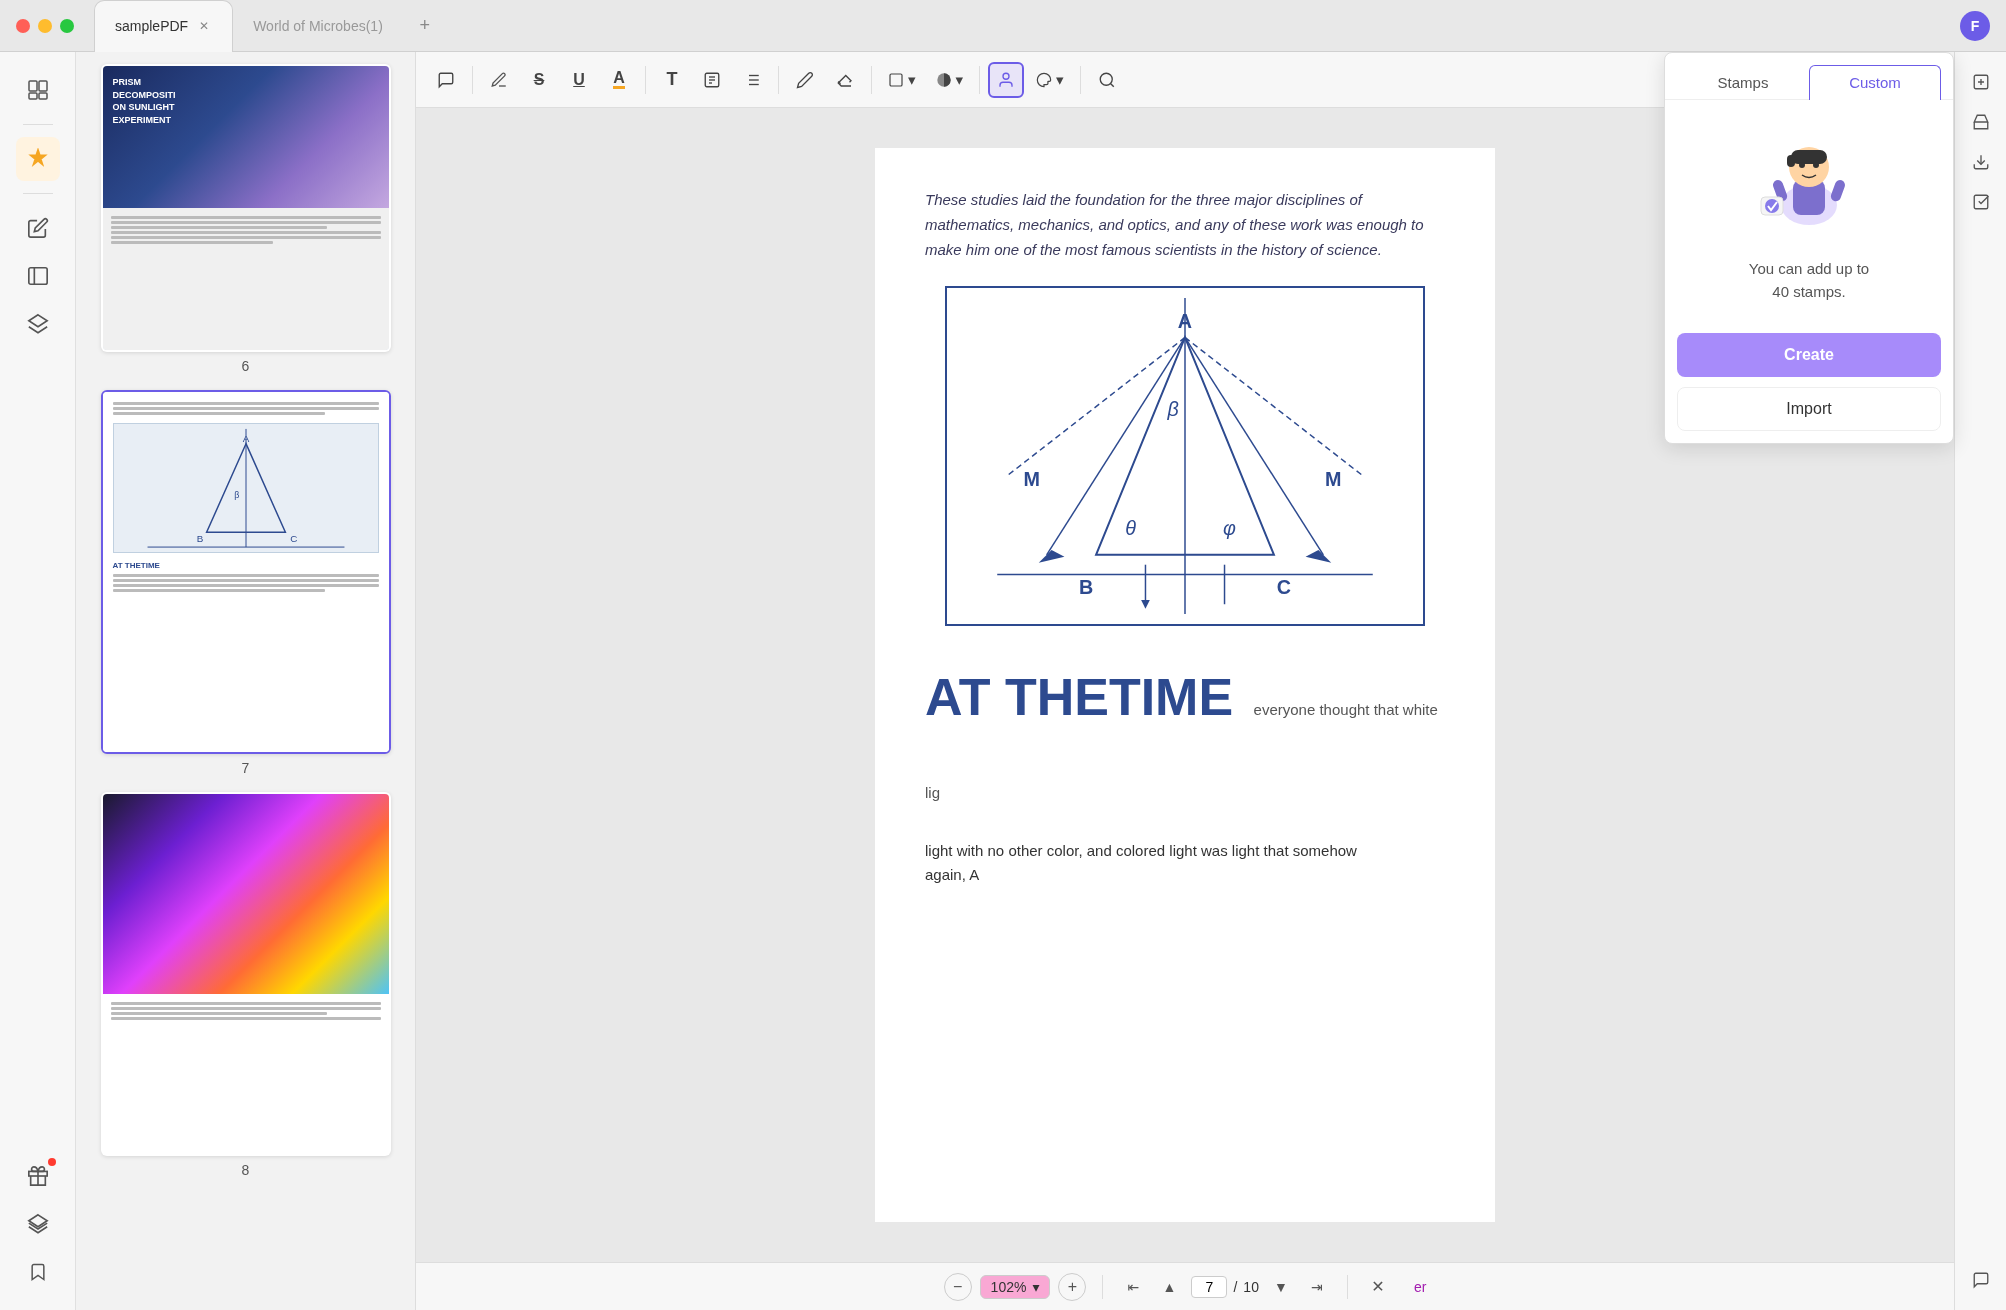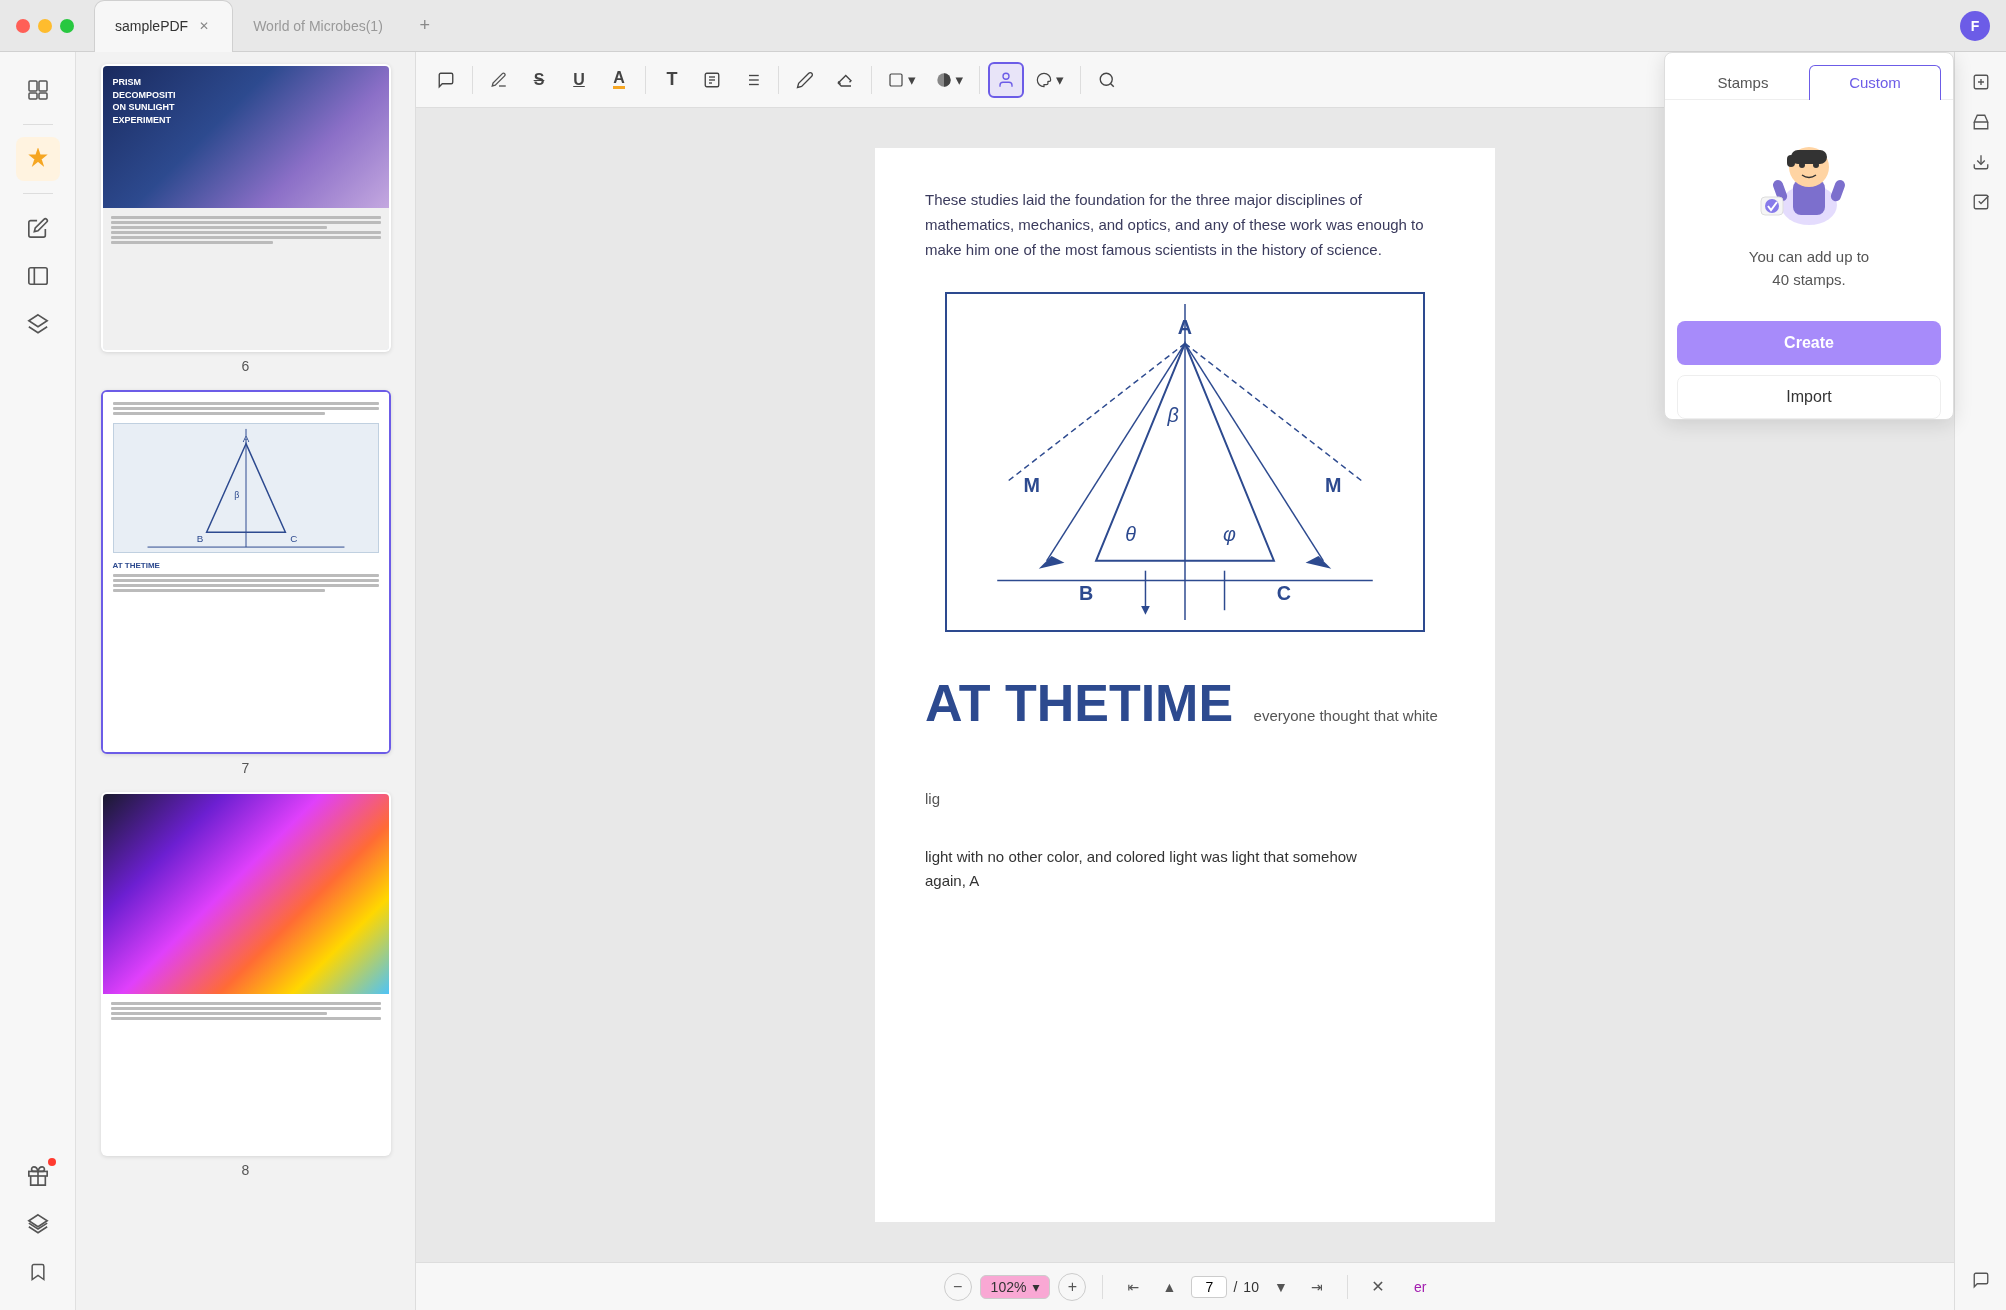--- a/index.html
+++ b/index.html
@@ -310,21 +310,22 @@
       padding: 40px 50px;
       font-size: 15px;
       line-height: 1.6;
       color: #333;
       overflow: hidden;
     }
     .page-text {
       color: #3a3a5c;
       font-size: 15px;
       line-height: 1.65;
-      margin-bottom: 30px;
+      margin-bottom: 24px;
+      font-style: italic;
     }
     .diagram-container {
       width: 100%;
       display: flex;
       justify-content: center;
       margin-bottom: 30px;
     }
     .diagram-box {
       width: 480px;
       height: 340px;
@@ -485,42 +486,42 @@
       border-color: #6c5ce7;
       background: white;
       font-weight: 500;
       margin-bottom: -1px;
     }
     .stamps-content {
       padding: 30px 20px;
       display: flex;
       flex-direction: column;
       align-items: center;
-      gap: 16px;
+      gap: 28px;
     }
     .stamps-illustration {
       width: 120px;
       height: 100px;
       display: flex;
       align-items: center;
       justify-content: center;
       position: relative;
     }
     .stamps-message {
       font-size: 15px;
       color: #555;
       text-align: center;
       line-height: 1.5;
     }
     .stamps-buttons {
       width: 100%;
       display: flex;
       flex-direction: column;
       gap: 10px;
-      padding: 0 12px 0;
+      padding: 0 12px 12px;
     }
     .btn-create {
       width: 100%;
       height: 44px;
       background: #a78bfa;
       border: none;
       border-radius: 8px;
       color: white;
       font-size: 16px;
       font-weight: 600;

